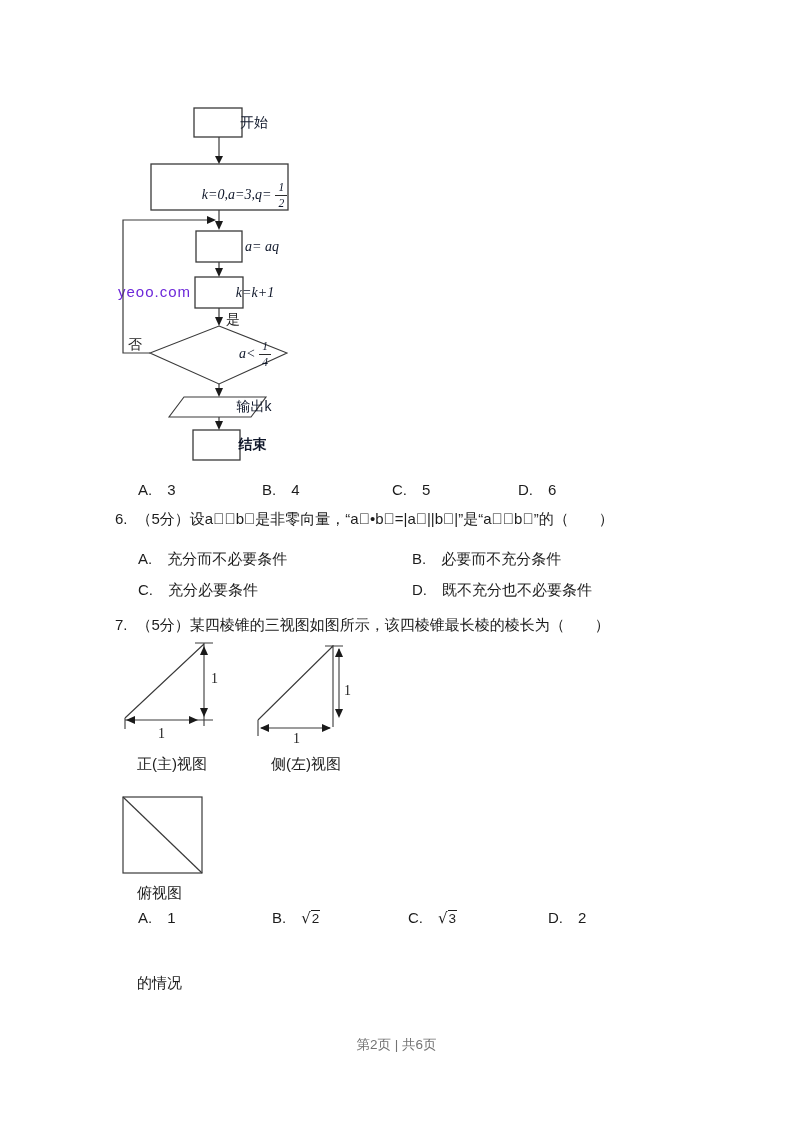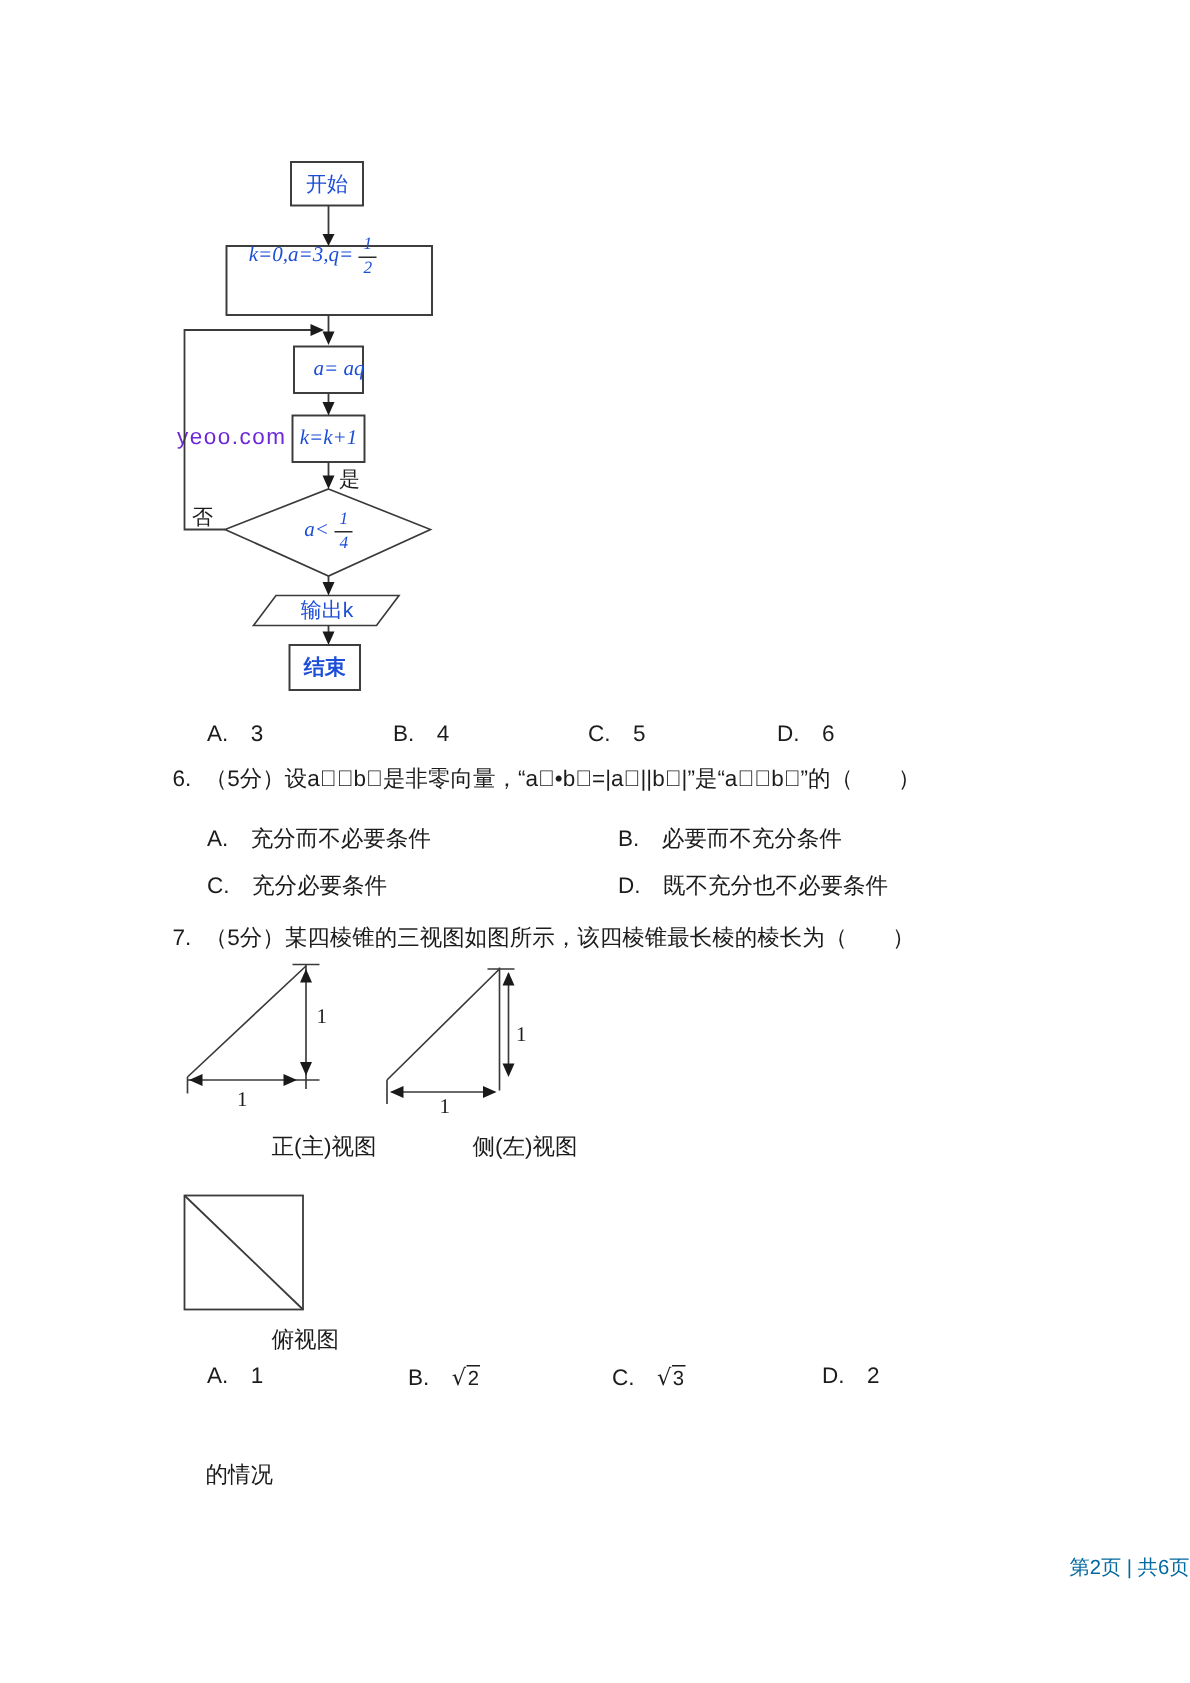--- a/index.html
+++ b/index.html
@@ -1,38 +1,38 @@
 <!DOCTYPE html>
 <html><head>
 <meta charset="utf-8">
 <style>
   html,body{margin:0;padding:0;background:#fff;}
   .page{position:relative;width:793px;height:1122px;background:#ffffff;overflow:hidden;
         font-family:"Liberation Sans",sans-serif;color:#1c1c1c;}
   .abs{position:absolute;white-space:nowrap;}
   .box-label{position:absolute;display:flex;align-items:center;justify-content:center;
-             color:#1d4ed8;white-space:nowrap;}
+             color:#0f172a;white-space:nowrap;padding-left:36px;}
   .flowtxt{font-size:14px;}
   .mathit{font-family:"Liberation Serif",serif;font-style:italic;font-size:14px;}
   .frac{display:inline-flex;flex-direction:column;align-items:center;line-height:1.05;
         font-family:"Liberation Serif",serif;font-style:italic;font-size:11.5px;margin-left:4px;}
   .frac .num{border-bottom:1px solid #2a2a2a;padding:0 3px 1px 3px;}
   .frac .den{padding-top:1px;}
   .opt{position:absolute;display:flex;align-items:baseline;font-size:15px;white-space:nowrap;}
   .opt-label{margin-right:15px;}
   .q-head{position:absolute;font-size:15px;white-space:nowrap;}
   .q-num{display:inline-block;margin-right:9px;}
   .sqrt-sign{font-family:"DejaVu Sans",sans-serif;font-size:15px;}
   .rad{border-top:1.2px solid #1c1c1c;font-size:13.5px;line-height:1.2;padding:0 1px;}
   .dim{position:absolute;font-family:"Liberation Serif",serif;font-size:14px;color:#1c1c1c;}
-  .viewlab{position:absolute;font-size:15px;color:#1c1c1c;white-space:nowrap;margin-left:44px;}
+  .viewlab{position:absolute;font-size:15px;color:#1c1c1c;white-space:nowrap;}
   .watermark{position:absolute;left:118px;top:283px;font-size:15px;color:#6d28d9;
              letter-spacing:1px;}
-  .footer{position:absolute;left:0;right:0;top:1036px;text-align:right;font-size:13.5px;
-          color:#0369a1;}
+  .footer{position:absolute;left:0;right:0;top:1036px;text-align:center;font-size:13.5px;
+          color:#737373;}
   svg{position:absolute;left:0;top:0;}
 </style>
 </head>
 <body>
 
 <div class="page">
 
   <span class="watermark">yeoo.com</span>
 
   <svg width="793" height="1122" viewBox="0 0 793 1122">
@@ -77,21 +77,21 @@
     </g>
 
     <g stroke="#3a3a3a" stroke-width="1.2" fill="none">
       <rect x="123" y="797" width="79" height="76"></rect>
       <line x1="123" y1="797" x2="202" y2="873"></line>
     </g>
   </svg>
 
   <div class="box-label flowtxt" style="left:194px;top:108px;width:48px;height:29px;">开始</div>
 
-  <div class="box-label" style="left:151px;top:148px;width:115px;height:46px;">
+  <div class="box-label" style="left:151px;top:172px;width:115px;height:46px;">
     <span class="mathit">k=0,a=3,q=</span>
     <span class="frac">
       <span class="num">1</span>
       <span class="den">2</span>
     </span>
   </div>
 
   <div class="box-label mathit" style="left:203px;top:231px;width:46px;height:31px;">a= aq</div>
 
   <div class="box-label mathit" style="left:195px;top:277px;width:48px;height:31px;">k=k+1</div>

